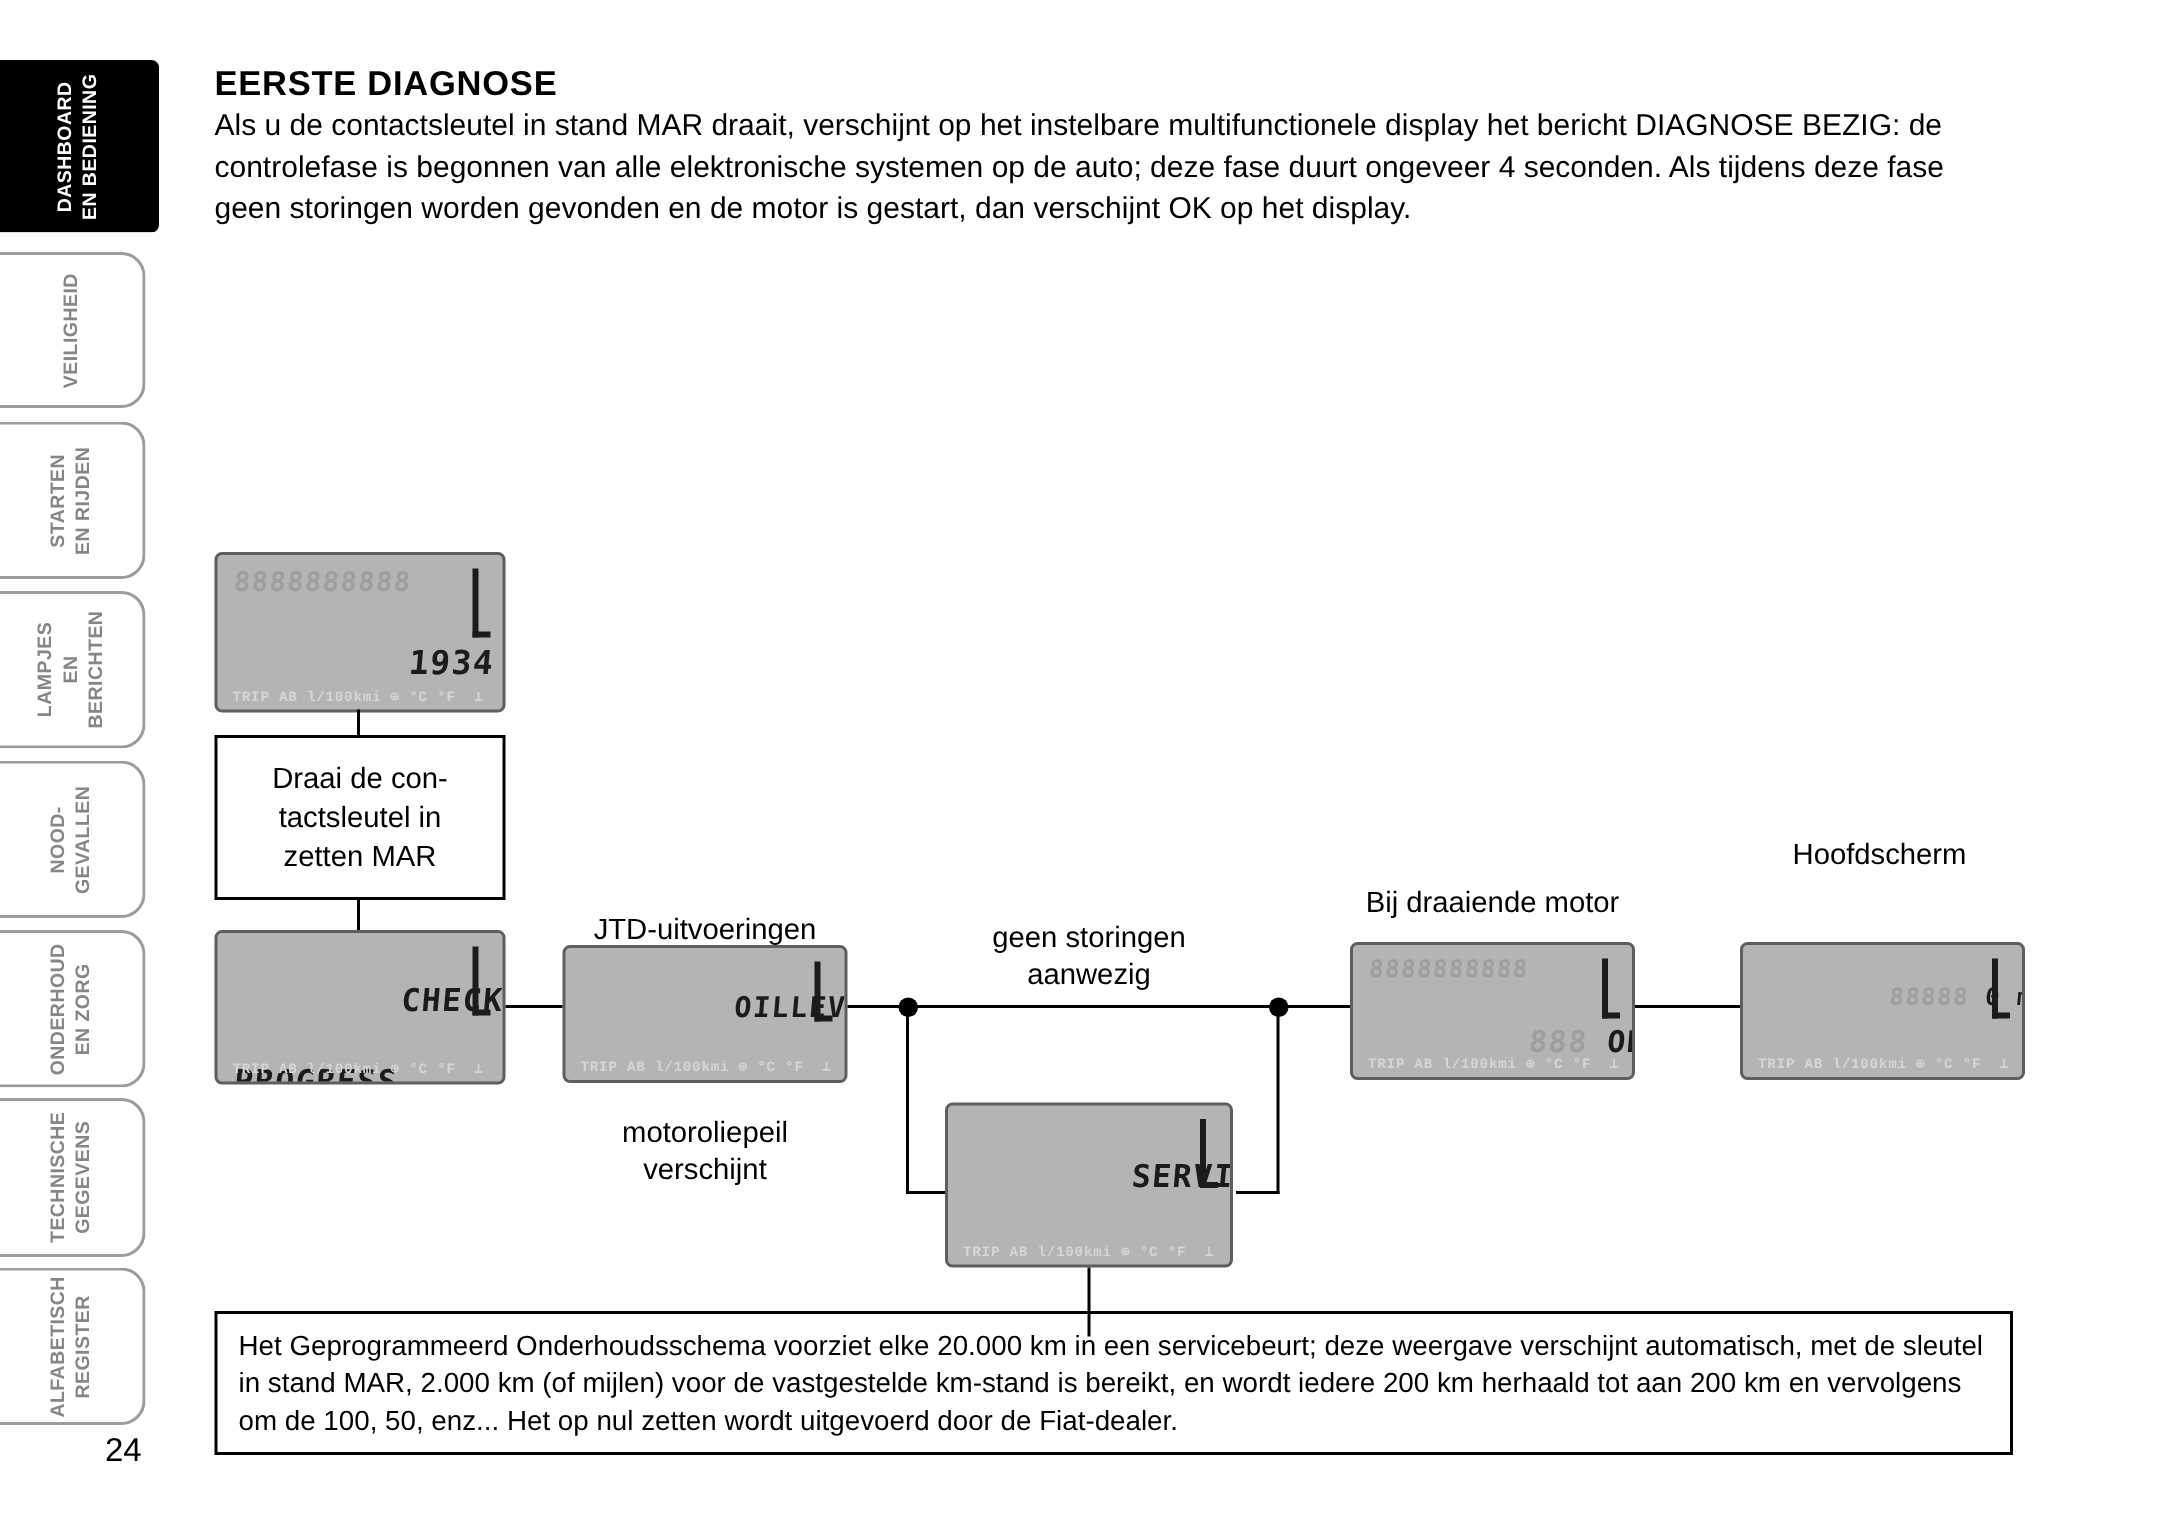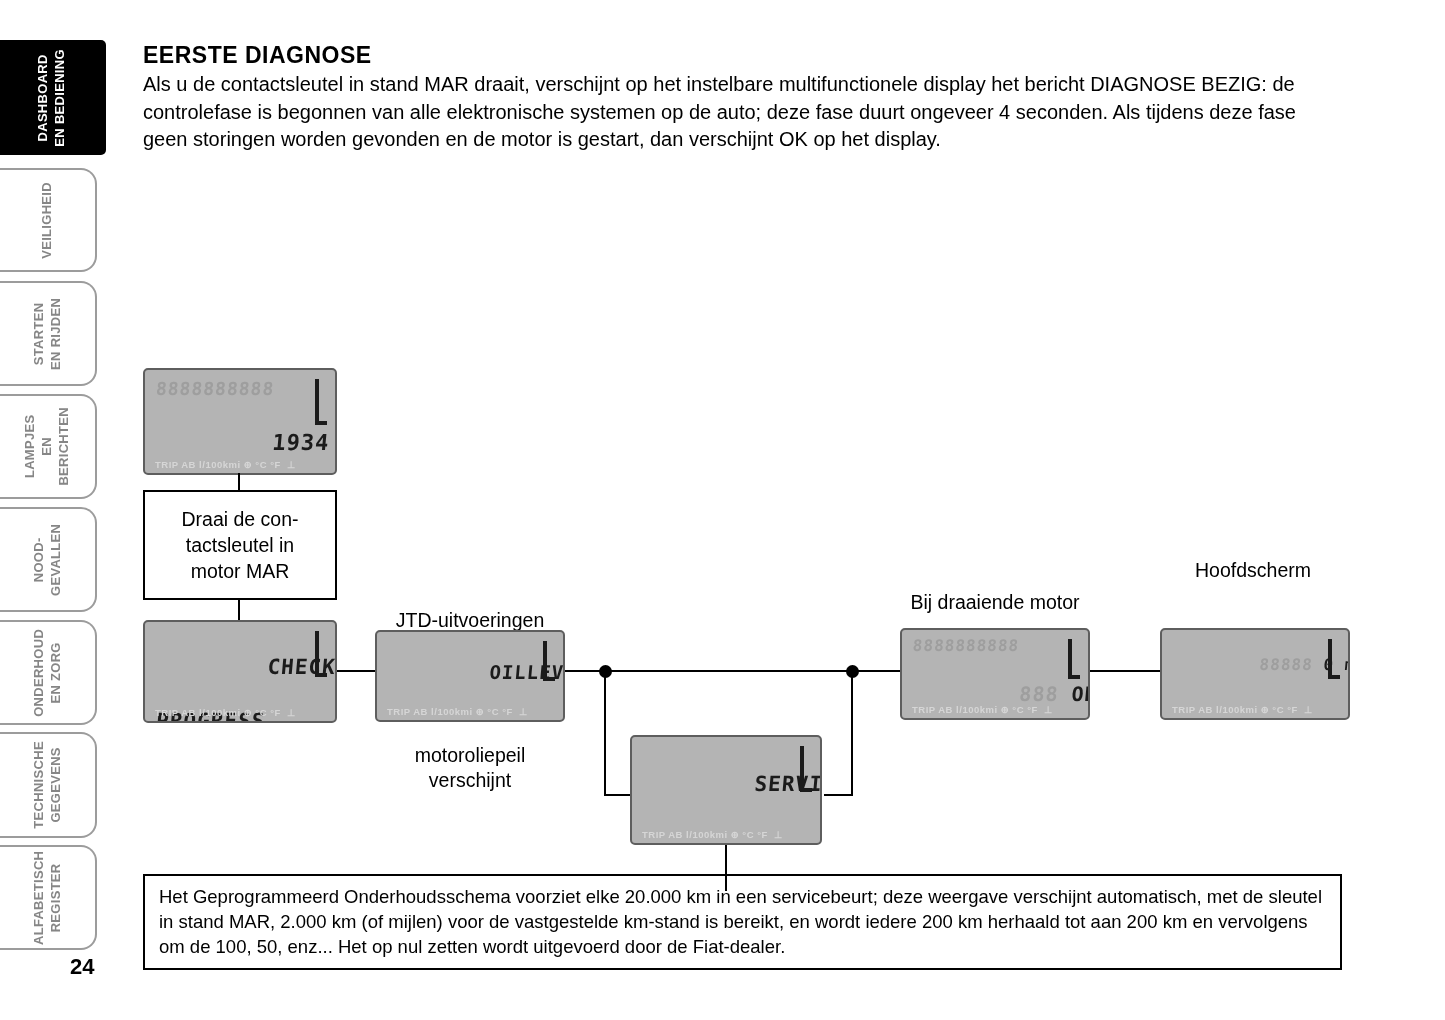--- a/index.html
+++ b/index.html
@@ -7,21 +7,21 @@
   .page { position:relative; width:1445px; height:1020px; background:#ffffff;
           font-family:"Liberation Sans", sans-serif; color:#000; overflow:hidden; }
 
   
   .tab { position:absolute; left:0; width:97px; background:#fff; border:2px solid #9c9c9c;
          border-left:none; border-radius:0 16px 16px 0; display:flex; align-items:center; justify-content:center; }
   .tab.active { width:106px; background:#000; border-color:#000; border-radius:0 5px 5px 0; }
   .tab-label { transform:rotate(-90deg); white-space:pre-line; text-align:center; font-size:13px;
                font-weight:bold; letter-spacing:0.3px; line-height:1.3; color:#868686; width:130px; }
   .tab.active .tab-label { color:#fff; }
-  .page-number { position:absolute; left:70px; top:954px; font-size:22px; font-weight:bold; }
+  .page-number { position:absolute; left:70px; top:954px; font-size:22px; font-weight:normal; }
 
   
   .main { position:absolute; left:143px; top:42px; width:1202px; }
   .title { font-size:23px; font-weight:700; letter-spacing:0.5px; margin-bottom:2px; }
   .para { font-size:20px; line-height:1.38; margin-bottom:17px; }
 
   
   .diagram { position:absolute; left:0; top:0; width:1445px; height:1020px; }
   .wbox { position:absolute; background:#fff; border:2px solid #000; display:flex; align-items:center;
           justify-content:center; text-align:center; font-size:19.5px; line-height:1.35; white-space:pre-line; }
@@ -31,21 +31,21 @@
   .dot { position:absolute; width:13px; height:13px; border-radius:50%; background:#000; }
 
   
   .lcd { position:absolute; background:#b4b4b4; border:2px solid #5e5e5e; border-radius:5px;
          padding:8px 10px; font-family:"DejaVu Sans Mono", monospace; font-weight:bold;
          color:#1b1b1b; overflow:hidden; }
   .seg { transform:skewX(-5deg); transform-origin:left bottom; letter-spacing:1px;
          white-space:pre; line-height:1.2; }
   .ghost { color:#9e9e9e; }
   .fs22{font-size:22px}.fs21{font-size:21px}.fs20{font-size:20px}.fs19{font-size:19px}.fs18{font-size:18px}.fs16{font-size:16px}
-  .cap { position:absolute; left:10px; bottom:3px; font-family:Liberation Sans, sans-serif;
+  .cap { position:absolute; left:10px; bottom:3px; font-family:Liberation Mono, monospace;
          font-weight:bold; font-size:9.5px; letter-spacing:0.5px; color:#d6d6d6; white-space:pre; }
   .gauge { position:absolute; top:9px; right:8px; width:16px; height:46px; }
   .gauge::before { content:""; position:absolute; left:4px; top:0; width:4px; height:100%; background:#1b1b1b; }
   .gauge::after  { content:""; position:absolute; left:4px; bottom:0; width:12px; height:4px; background:#1b1b1b; }
   .gauge.small { height:40px; }
 
   
   .notebox { position:absolute; left:143px; top:874px; width:1199px; height:96px; border:2px solid #000;
              padding:9px 14px; font-size:18.5px; line-height:1.34; }
 </style>
@@ -100,21 +100,21 @@
         <span>1934</span><span class="ghost fs18"> 888 8</span>
       </div>
       <div class="cap">TRIP AB l/100kmi ⊕ °C °F  ⊥</div>
       <div class="gauge"></div>
     </div>
 
     <div class="vline" style="left:238px;top:473px;height:19px"></div>
 
     <div class="wbox" style="left:143px;top:490px;width:194px;height:110px">Draai de con-
 tactsleutel in
-motor MAR</div>
+zetten MAR</div>
 
     <div class="vline" style="left:238px;top:598px;height:24px"></div>
 
     <div class="lcd" style="left:143px;top:620px;width:194px;height:103px">
       <div class="seg fs21">
         <span>CHECK IN</span>
       </div>
       <div class="seg fs21" style="margin-top:3px">PROGRESS</div>
       <div class="cap">TRIP AB l/100kmi ⊕ °C °F  ⊥</div>
       <div class="gauge"></div>
@@ -137,20 +137,22 @@
 
     <div class="hline" style="left:337px;top:670px;width:38px"></div>
     <div class="hline" style="left:565px;top:670px;width:335px"></div>
     <div class="dot" style="left:599px;top:665px"></div>
     <div class="dot" style="left:846px;top:665px"></div>
     <div class="vline" style="left:604px;top:671px;height:125px"></div>
     <div class="hline" style="left:604px;top:794px;width:28px"></div>
     <div class="vline" style="left:851px;top:671px;height:125px"></div>
     <div class="hline" style="left:824px;top:794px;width:29px"></div>
 
+    <div class="dlabel" style="left:626px;top:613px;width:200px">geen storingen
+aanwezig</div>
 
     <div class="dlabel" style="left:885px;top:590px;width:220px">Bij draaiende motor</div>
     <div class="lcd" style="left:900px;top:628px;width:190px;height:92px;padding-top:6px">
       <div class="seg ghost fs16">8888888888</div>
       <div class="seg fs20" style="margin-top:3px">
         <span class="ghost">888 </span><span>OK</span>
       </div>
       <div class="cap">TRIP AB l/100kmi ⊕ °C °F  ⊥</div>
       <div class="gauge small"></div>
     </div>

